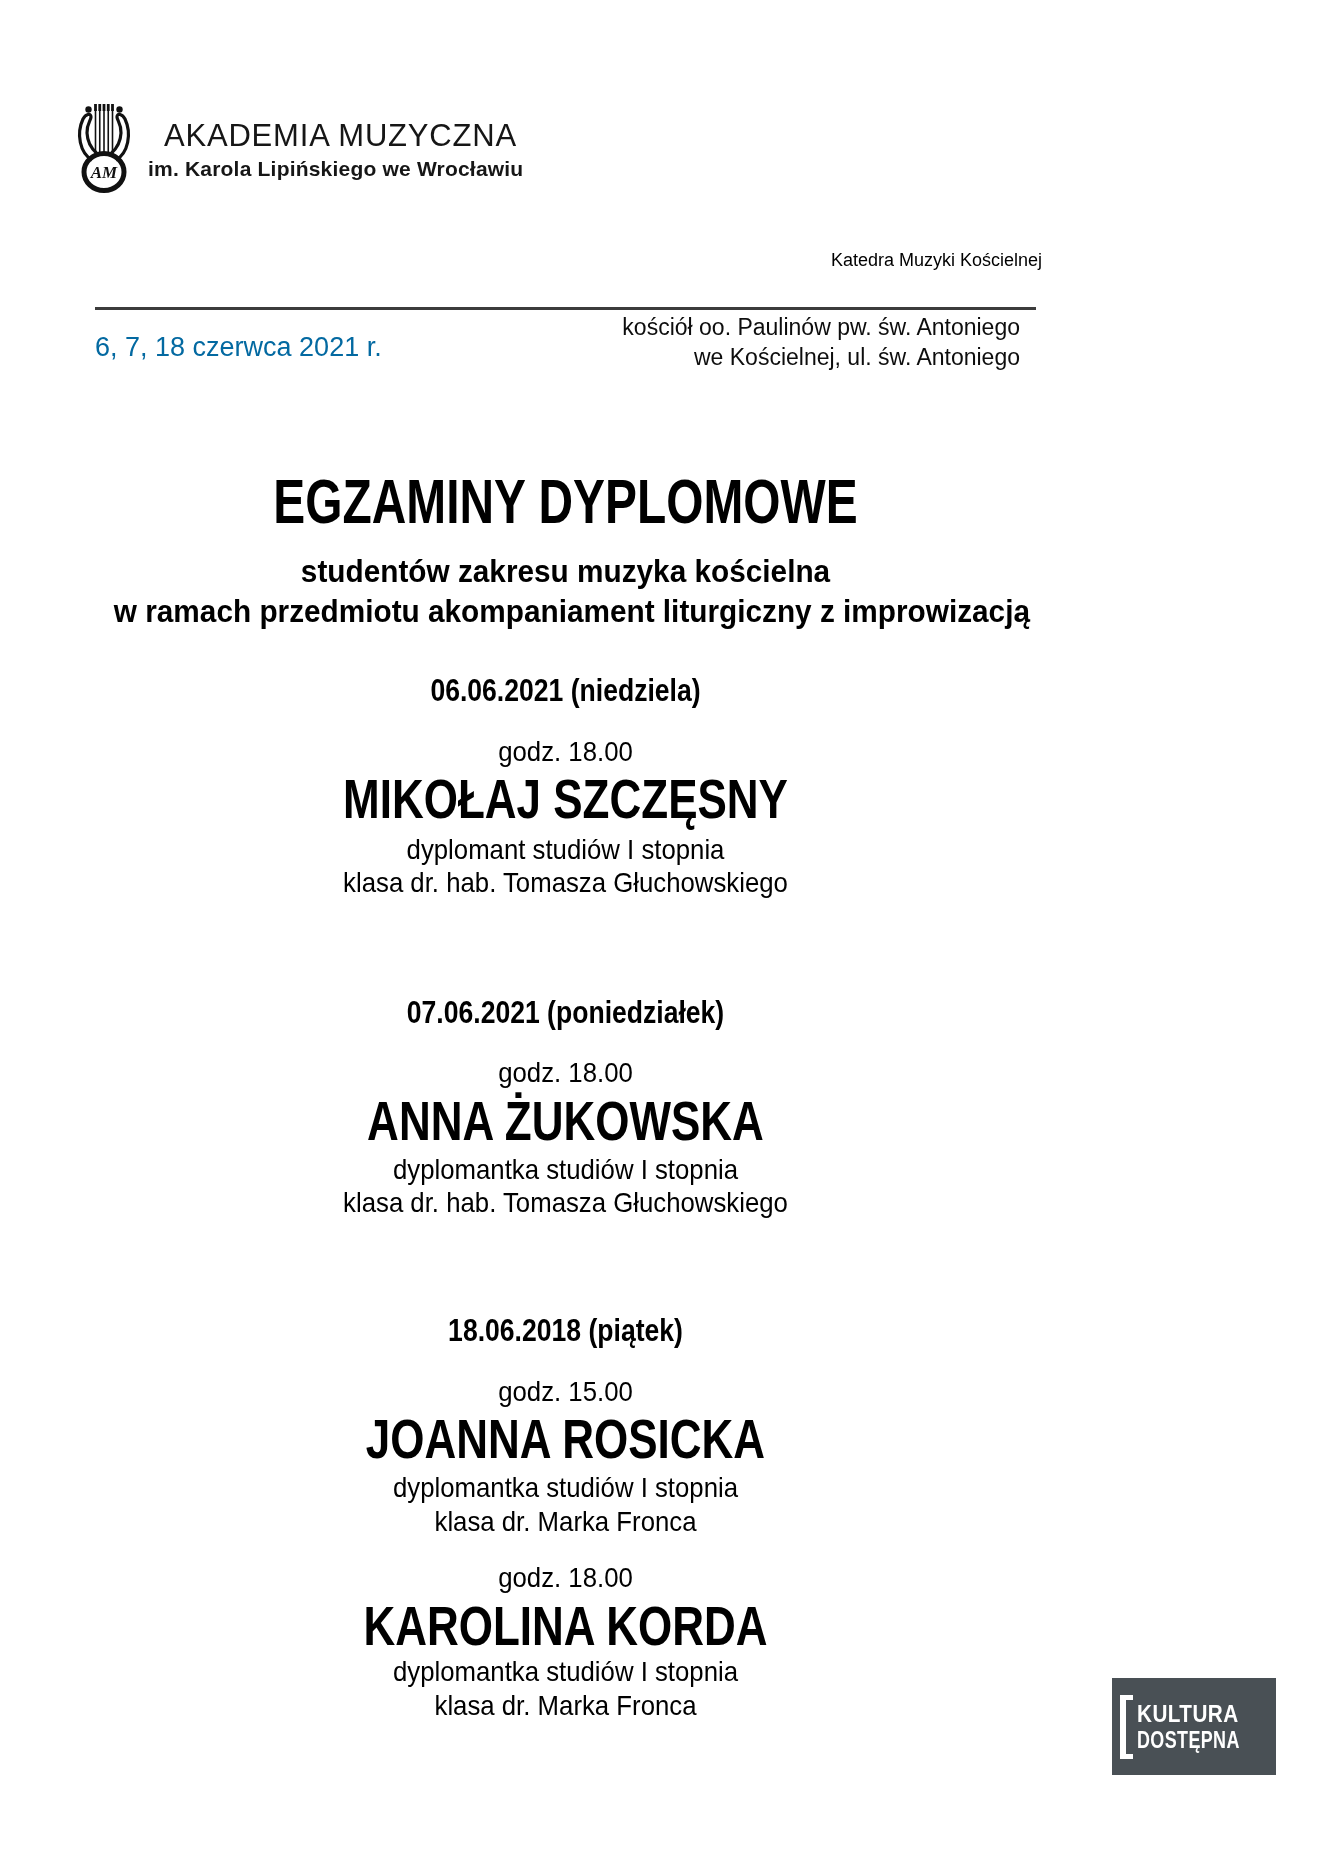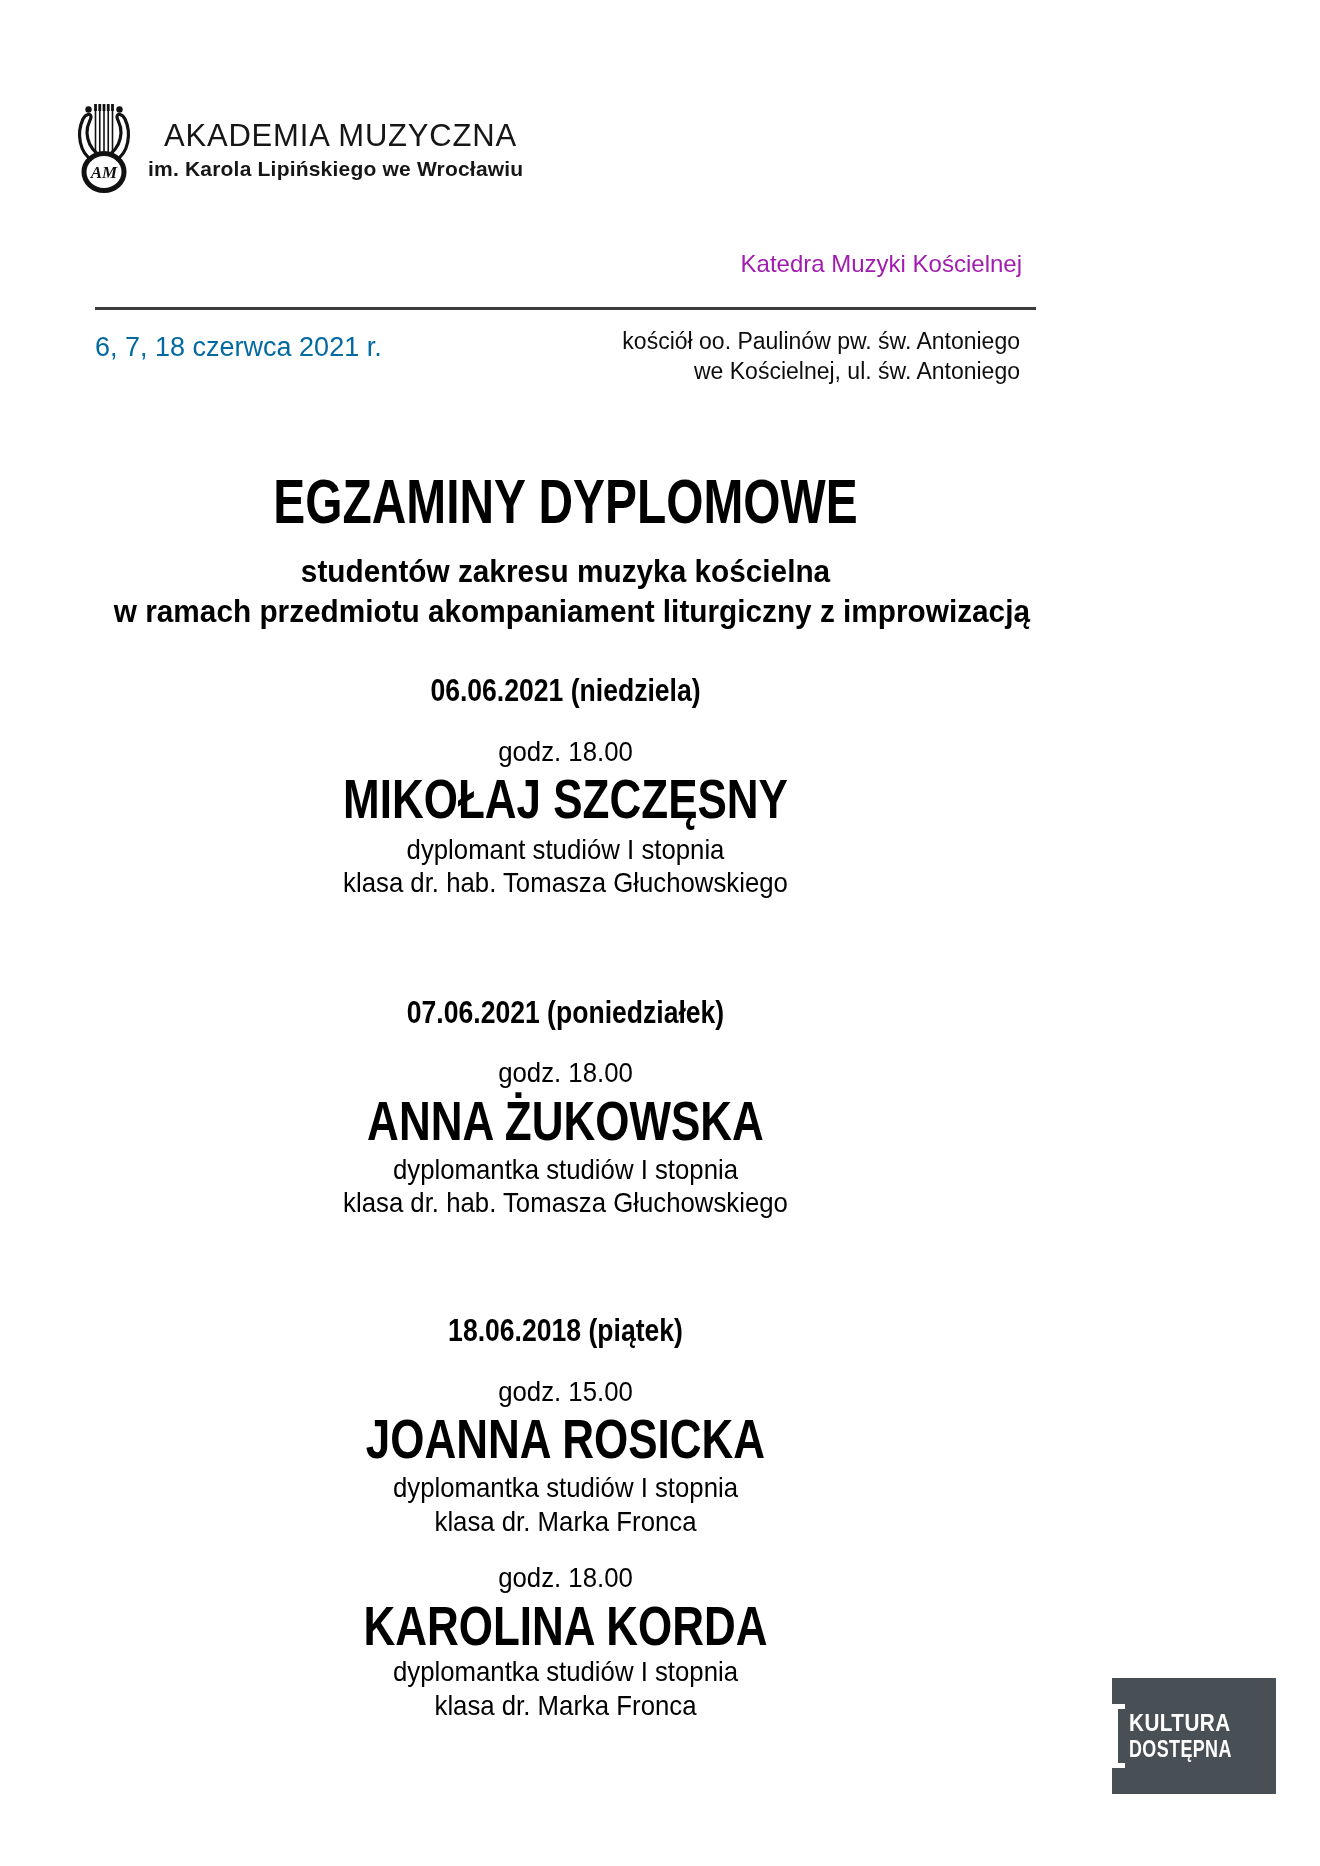--- a/index.html
+++ b/index.html
@@ -11,44 +11,44 @@
     color:#000;
     overflow:hidden;
   }
 
   
   .org-logo { position:absolute; left:74px; top:98px; display:flex; align-items:center; gap:14px; }
   .org-text { padding-top:8px; }
   .org-name { font-size:31px; letter-spacing:0.8px; color:#161616; line-height:1.1;margin-left:16px; }
   .org-sub  { font-size:21px; letter-spacing:0.2px; color:#161616; margin-top:4px;font-weight:bold; }
 
-  .department { position:absolute; top:250px; right:298px; font-size:24px; color:#a21caf; }
+  .department { position:absolute; top:250px; right:278px; font-size:18px; color:#000000; }
 
   .rule { position:absolute; top:307px; left:95px; width:941px; height:3px; background:#3c3c3c; }
 
   .dates { position:absolute; top:332px; left:95px; font-size:27px; color:#0369a1; }
 
-  .venue { position:absolute; top:312px; right:300px; text-align:right; font-size:23px; line-height:30px; color:#0d0d0d;margin-top:14px; }
+  .venue { position:absolute; top:312px; right:300px; text-align:right; font-size:23px; line-height:30px; color:#0d0d0d; }
 
   
   .cline {
     position:absolute; left:95px; width:941px;
     text-align:center; line-height:1; white-space:nowrap;
   }
   .t-title { font-size:63px; font-weight:bold; transform:scaleX(0.76); transform-origin:center top; }
   .t-sub   { font-size:31px; font-weight:bold; transform:scaleX(0.96); transform-origin:center top; }
   .t-date  { font-size:32px; font-weight:bold; transform:scaleX(0.83); transform-origin:center top; }
   .t-time  { font-size:28px; transform:scaleX(0.92); transform-origin:center top; }
   .t-name  { font-size:55px; font-weight:bold; transform:scaleX(0.80); transform-origin:center top; }
   .t-body  { font-size:28px; transform:scaleX(0.92); transform-origin:center top; }
 
   
   .kd-logo {
-    position:absolute; left:1112px; top:1678px; width:164px; height:116px;
-    display:flex; align-items:center; justify-content:flex-start;
+    position:absolute; left:1112px; top:1678px; width:164px; height:97px;
+    display:flex; align-items:center; justify-content:center;
   }
   .kd-inner { display:flex; align-items:center; }
   .kd-bracket {
     width:13px; height:64px;
     border-left:6px solid #fff; border-top:5px solid #fff; border-bottom:5px solid #fff;
     margin-right:4px; box-sizing:border-box;
   }
   .kd-text { display:flex; flex-direction:column; }
   .kd-line { display:block; color:#fff; font-weight:bold; font-size:23px; line-height:26px; letter-spacing:0.5px; }
   .kd-line-1 { transform:scaleX(0.90); transform-origin:left center; }

